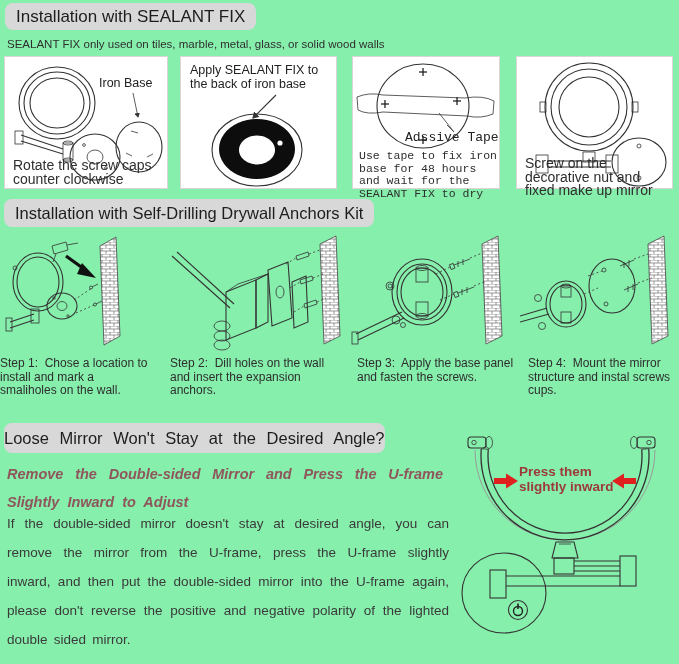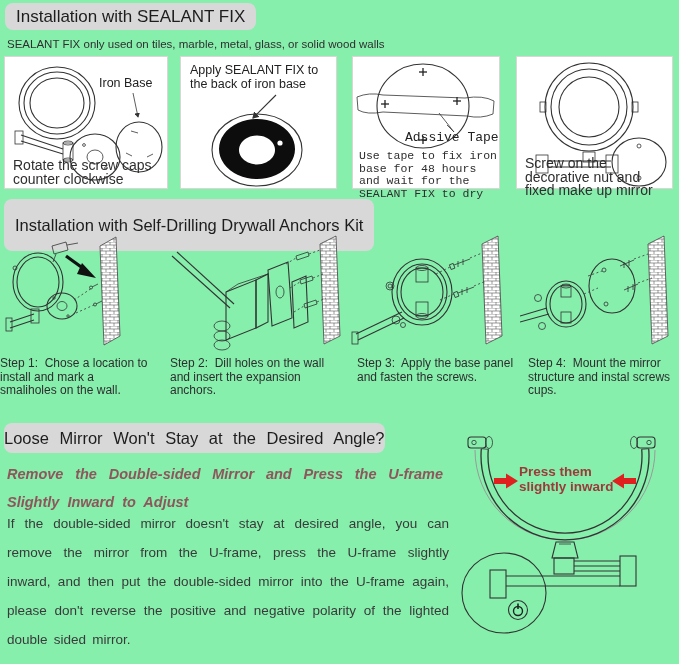--- a/index.html
+++ b/index.html
@@ -10,21 +10,21 @@
   #s1-title{left:5px;top:3px;font-size:17px;line-height:27px;padding:0 11px;}
   #s1-sub{left:7px;top:38px;font-size:11.5px;color:#2f2f2f;}
   .panel{position:absolute;top:56px;height:133px;border:1px solid #ddd5d5;background:#fff;box-sizing:border-box;padding-left:8px;}
   #panel1{left:4px;width:164px;}
   #panel2{left:180px;width:157px;}
   #panel3{left:352px;width:148px;font-family:Liberation Mono, monospace;}
   #panel4{left:516px;width:157px;}
   .panel svg{position:absolute;left:0;top:0;}
   .ill-label{position:absolute;font-size:12.5px;line-height:13.5px;color:#222;}
   .cap{position:absolute;font-size:14px;line-height:13.5px;color:#2e2e2e;}
-  #s2-title{left:4px;top:199px;font-size:16.5px;line-height:28px;padding:12px 11px;}
+  #s2-title{left:4px;top:199px;font-size:16.5px;line-height:28px;padding:0 11px;}
   .stepsvg{position:absolute;top:230px;}
   #step1-ill{left:4px;}
   #step2-ill{left:168px;}
   #step3-ill{left:350px;}
   #step4-ill{left:520px;}
   .step-cap{position:absolute;top:357px;font-size:12px;line-height:13.5px;color:#2e2e2e;white-space:pre-wrap;}
   #step1-cap{left:0;width:152px;}
   #step2-cap{left:170px;width:172px;}
   #step3-cap{left:357px;width:160px;}
   #step4-cap{left:528px;width:148px;}

